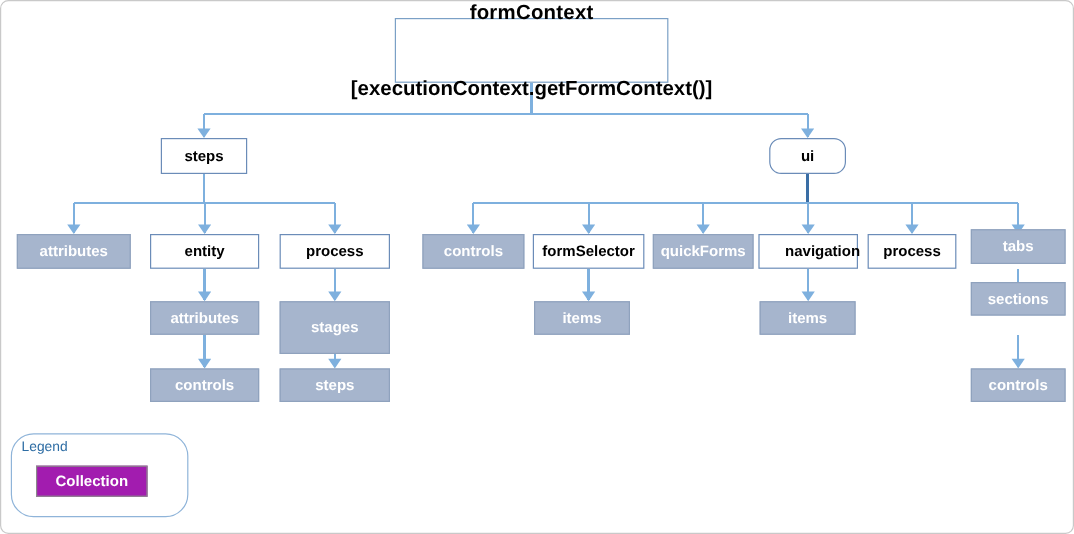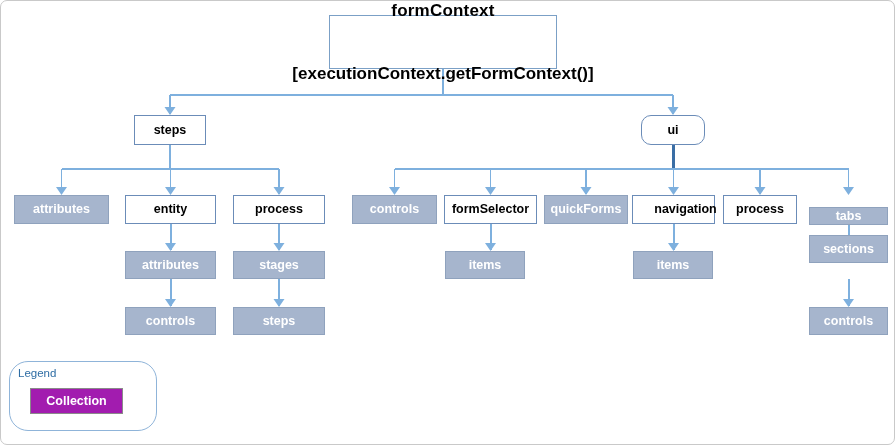--- a/index.html
+++ b/index.html
@@ -185,27 +185,27 @@
     </div>
     <div class="node plain" style="left: 443px; top: 194px; width: 93px; height: 29px;">
       <span>formSelector</span>
     </div>
     <div class="node plain" style="left: 631px; top: 194px; width: 83px; height: 29px; padding-left: 24px;">
       <span>navigation</span>
     </div>
     <div class="node plain" style="left: 722px; top: 194px; width: 74px; height: 29px;">
       <span>process</span>
     </div>
-    <div class="node collection" style="left: 808px; top: 206px; width: 79px; height: 18px;">
+    <div class="node collection" style="left: 808px; top: 190px; width: 79px; height: 29px;">
       <span>tabs</span>
     </div>
     <div class="node collection" style="left: 124px; top: 250px; width: 91px; height: 28px;">
       <span>attributes</span>
     </div>
-    <div class="node collection" style="left: 232px; top: 250px; width: 92px; height: 28px;">
+    <div class="node collection" style="left: 232px; top: 250px; width: 92px; height: 44px;">
       <span>stages</span>
     </div>
     <div class="node collection" style="left: 444px; top: 250px; width: 80px; height: 28px;">
       <span>items</span>
     </div>
     <div class="node collection" style="left: 632px; top: 250px; width: 80px; height: 28px;">
       <span>items</span>
     </div>
     <div class="node collection" style="left: 808px; top: 234px; width: 79px; height: 28px;">
       <span>sections</span>

